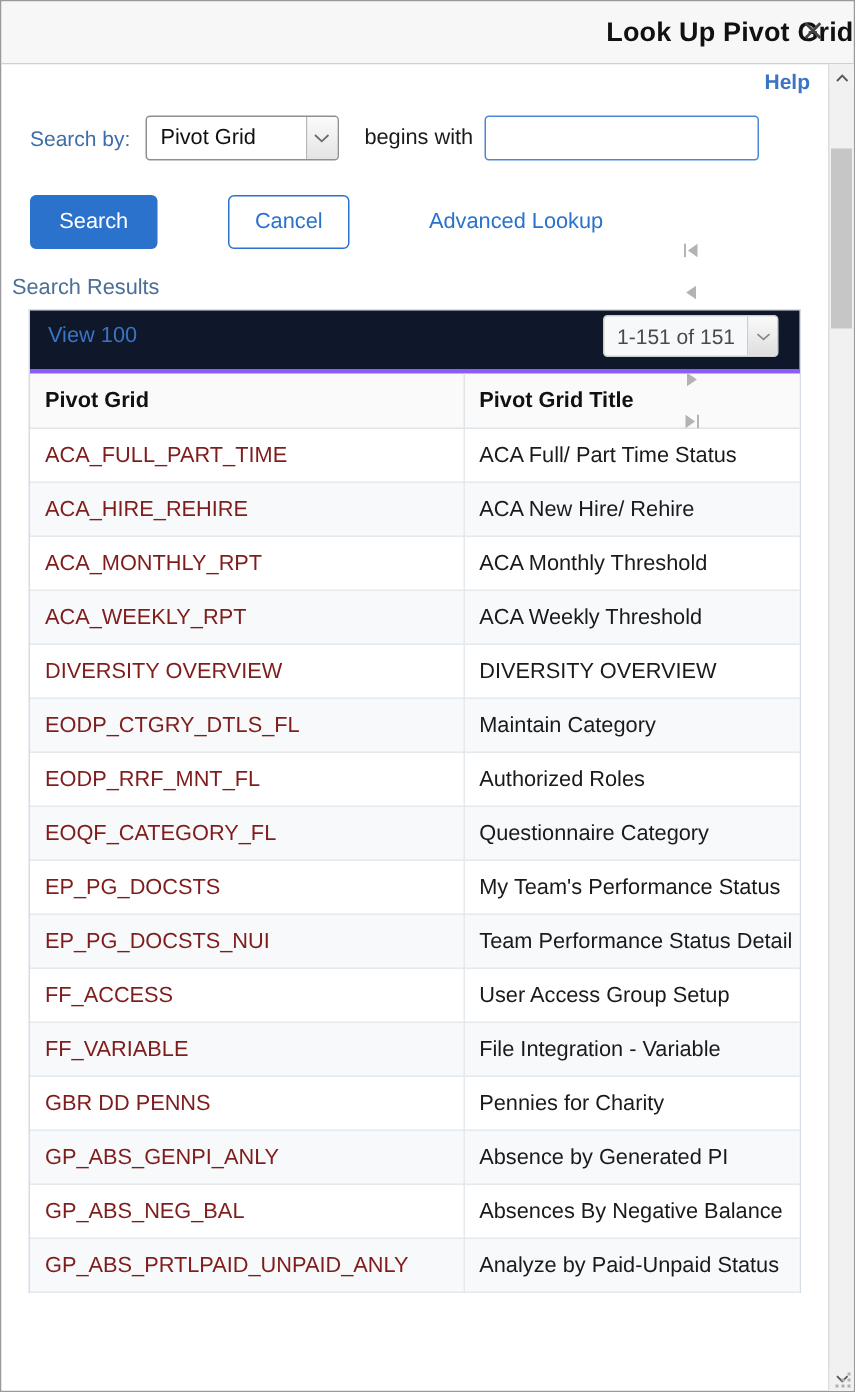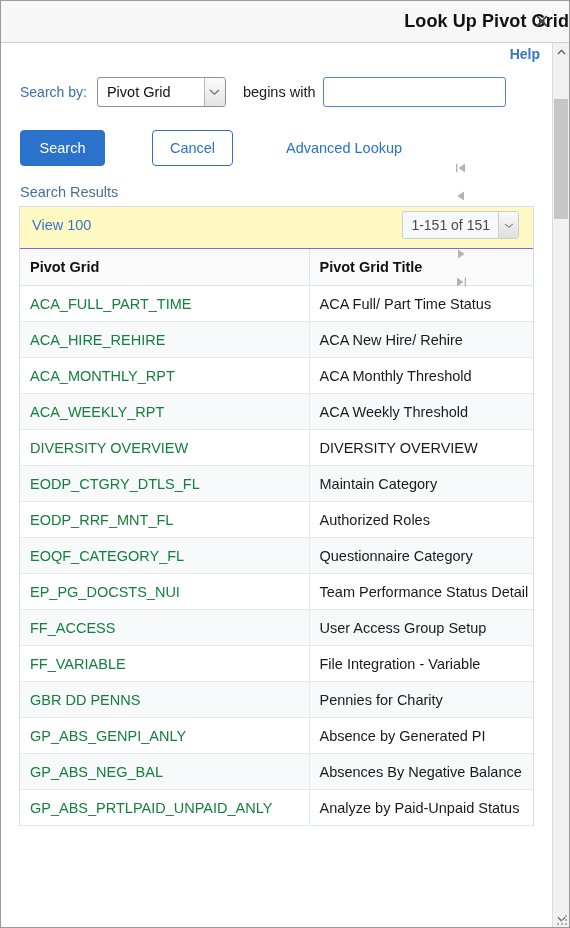--- a/index.html
+++ b/index.html
@@ -200,42 +200,42 @@
     font-size: 14.5px;
     margin-left: 17px;
     text-decoration: none;
     cursor: pointer;
   }
 
   
   .results-caption {
     font-size: 14.5px;
     color: #4c6f96;
-    padding-left: 19px;
+    padding-left: 7px;
     margin-top: 18px;
     margin-bottom: 6px;
   }
 
   
   .grid {
     margin-left: 18px;
     margin-right: 18px;
     border: 1px solid #d5dce3;
     border-bottom: none;
     box-sizing: border-box;
     background: #ffffff;
   }
   .grid-toolbar {
     height: 42px;
     display: flex;
     align-items: center;
     padding: 0 10px 5px 12px;
     box-sizing: border-box;
-    background: #fef9c3;
-    border-bottom: 1px solid #8b5cf6;
+    background: #0f172a;
+    border-bottom: 3px solid #8b5cf6;
   }
   .view-all-link {
     color: #3a74c4;
     font-size: 14.5px;
     text-decoration: none;
     cursor: pointer;
   }
   .pager {
     margin-left: auto;
     display: flex;
@@ -309,21 +309,21 @@
     border-right: 1px solid #e4e9ee;
     box-sizing: border-box;
     vertical-align: middle;
     overflow: hidden;
     white-space: nowrap;
   }
   table.results td:last-child { border-right: none; }
   table.results tbody tr:nth-child(odd)  td { background: #ffffff; }
   table.results tbody tr:nth-child(even) td { background: #f7f9fb; }
   .cell-link {
-    color: #15803d;
+    color: #7f1d1d;
     text-decoration: none;
     cursor: pointer;
   }
   .cell-text { color: #1a1a1a; }
   col.c1 { width: 289px; }
   col.c2 { width: auto; }
 
   
   .vscroll {
     flex: 0 0 17px;
@@ -495,20 +495,24 @@
               </tr>
               <tr>
                 <td><a class="cell-link">EODP_RRF_MNT_FL</a></td>
                 <td><span class="cell-text">Authorized Roles</span></td>
               </tr>
               <tr>
                 <td><a class="cell-link">EOQF_CATEGORY_FL</a></td>
                 <td><span class="cell-text">Questionnaire Category</span></td>
               </tr>
               <tr>
+                <td><a class="cell-link">EP_PG_DOCSTS</a></td>
+                <td><span class="cell-text">My Team's Performance Status</span></td>
+              </tr>
+              <tr>
                 <td><a class="cell-link">EP_PG_DOCSTS_NUI</a></td>
                 <td><span class="cell-text">Team Performance Status Detail</span></td>
               </tr>
               <tr>
                 <td><a class="cell-link">FF_ACCESS</a></td>
                 <td><span class="cell-text">User Access Group Setup</span></td>
               </tr>
               <tr>
                 <td><a class="cell-link">FF_VARIABLE</a></td>
                 <td><span class="cell-text">File Integration - Variable</span></td>

